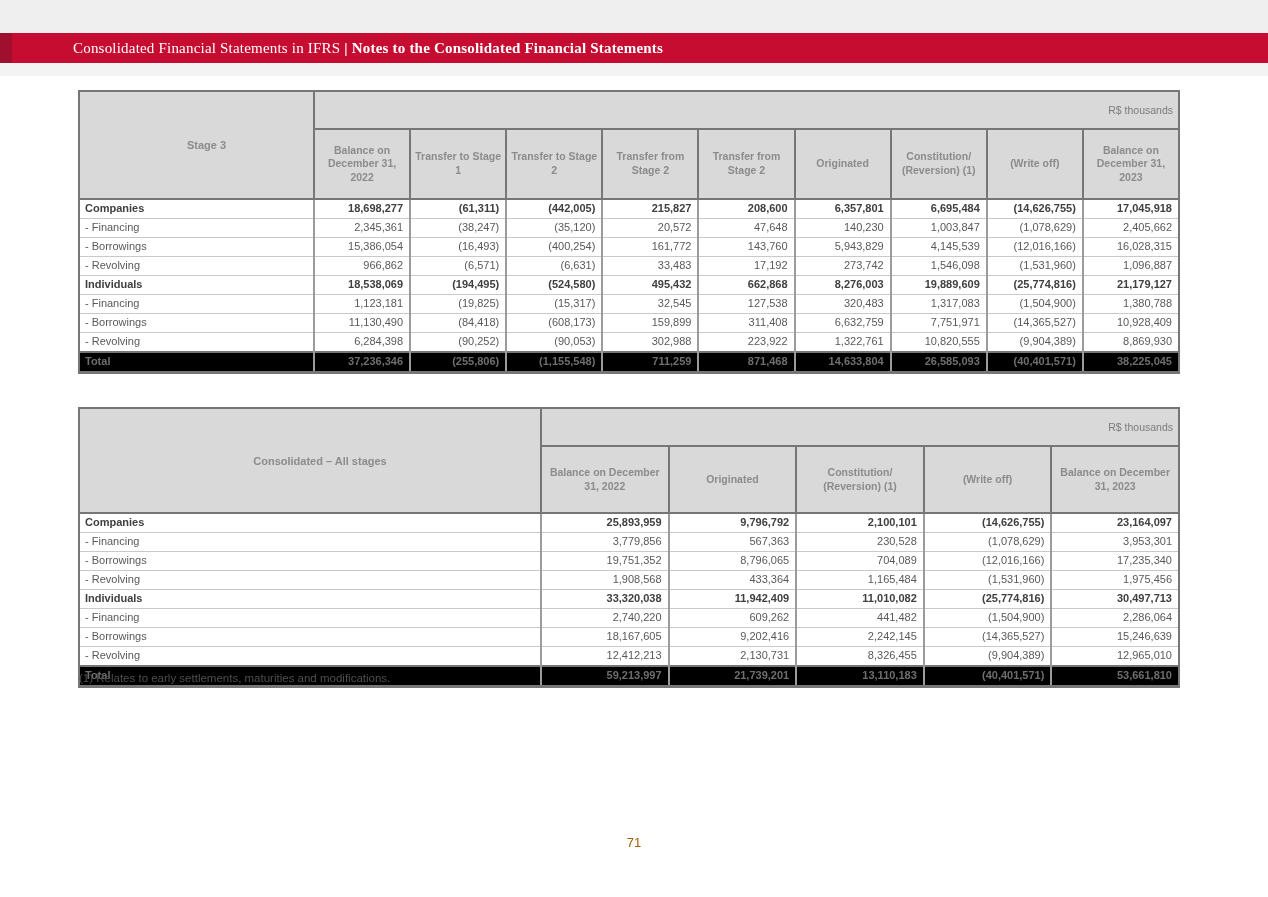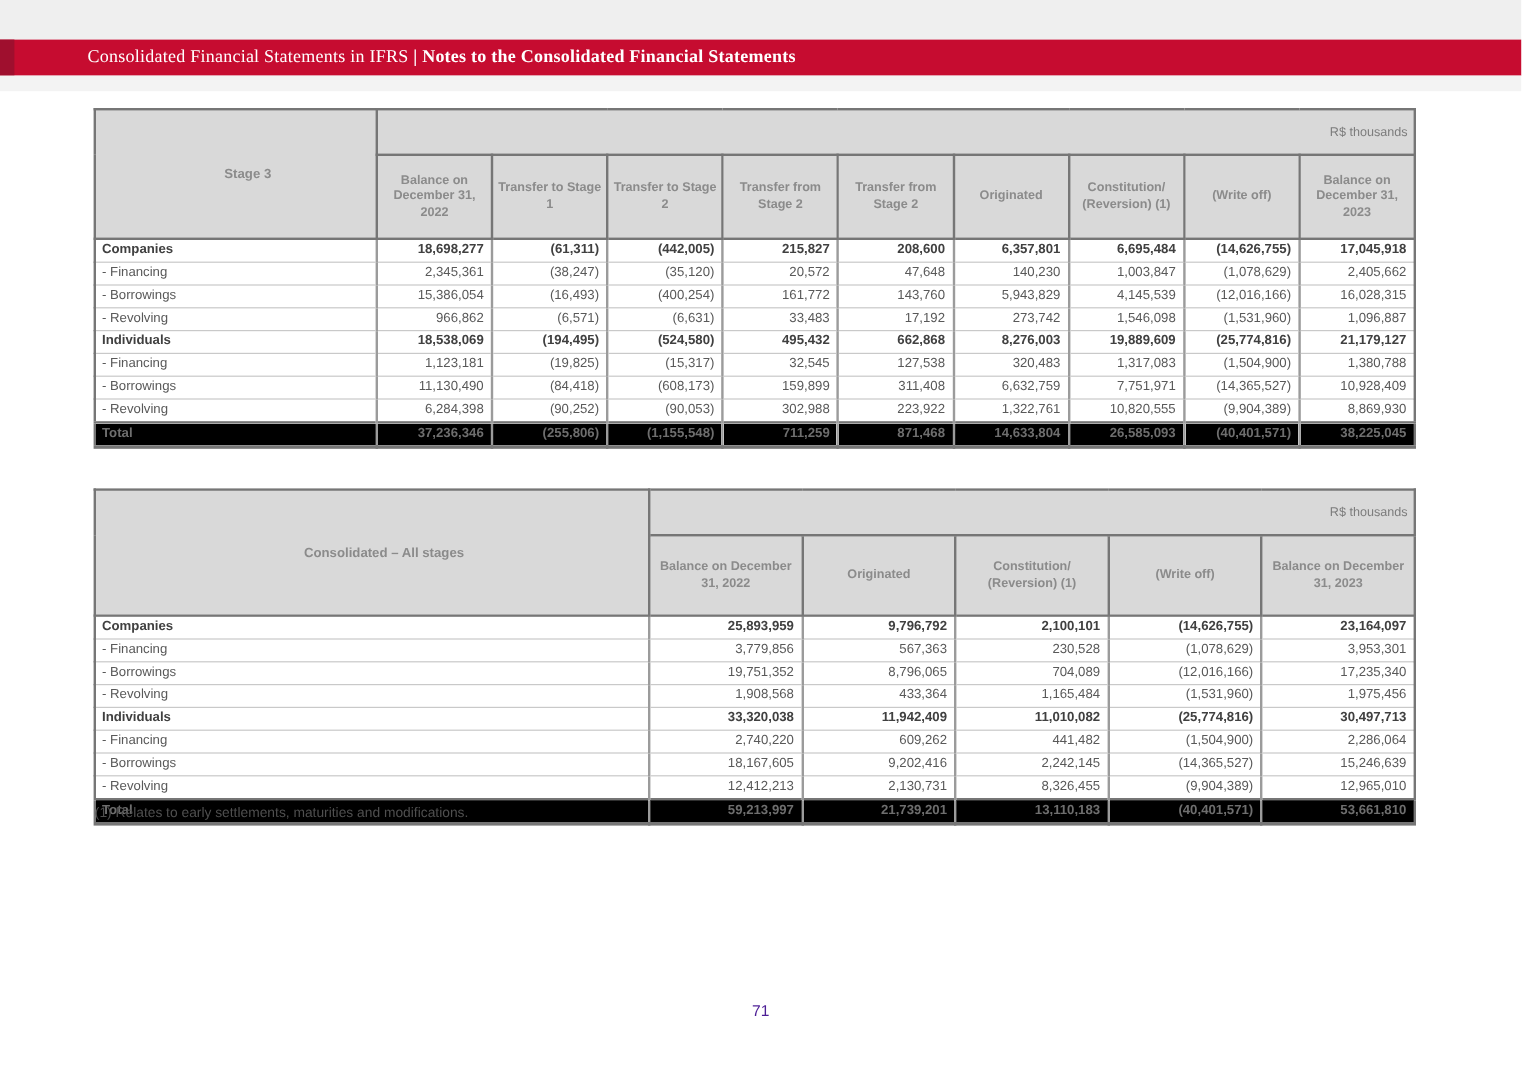--- a/index.html
+++ b/index.html
@@ -37,21 +37,21 @@
     border-bottom: 1px solid #c9c9c9; color: #595959; white-space: nowrap; }
   .ftable tbody td.row-label { text-align: left; }
   .ftable tbody td.num { text-align: right; border-left: 2px solid #9b9b9b; padding-right: 6px; }
   .ftable tbody tr.bold-row td { font-weight: 700; color: #404040; }
   .ftable tbody tr.total-row td { background: #000000; font-weight: 700; color: #6e6e6e;
     border-top: 2px solid #767676; border-bottom: none; }
 
   .footnote { position: absolute; left: 1px; top: 582px; font-size: 11.5px; color: #4f4f4f; }
 
   .page-number { position: absolute; top: 835px; left: 0; width: 100%; text-align: center;
-    color: #4c1d95; font-size: 13px; }
+    color: #a16207; font-size: 13px; }
 </style>
 </head>
 <body>
 
 <div class="page">
 
   <div class="top-strip"></div>
 
   <div class="header-bar">
     <div class="header-accent"></div>

